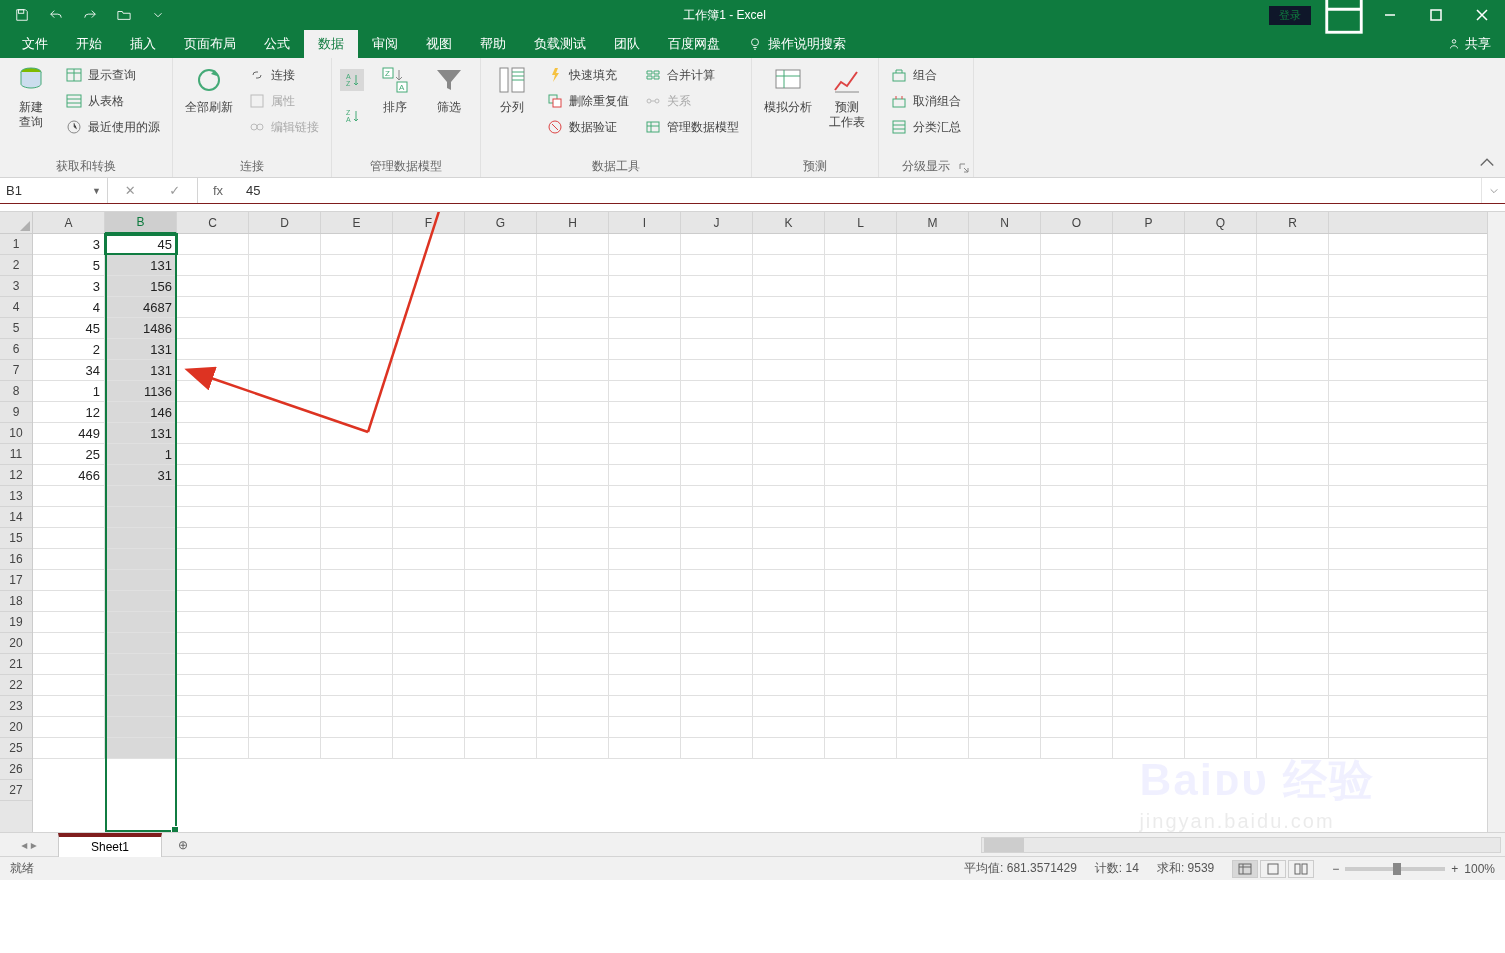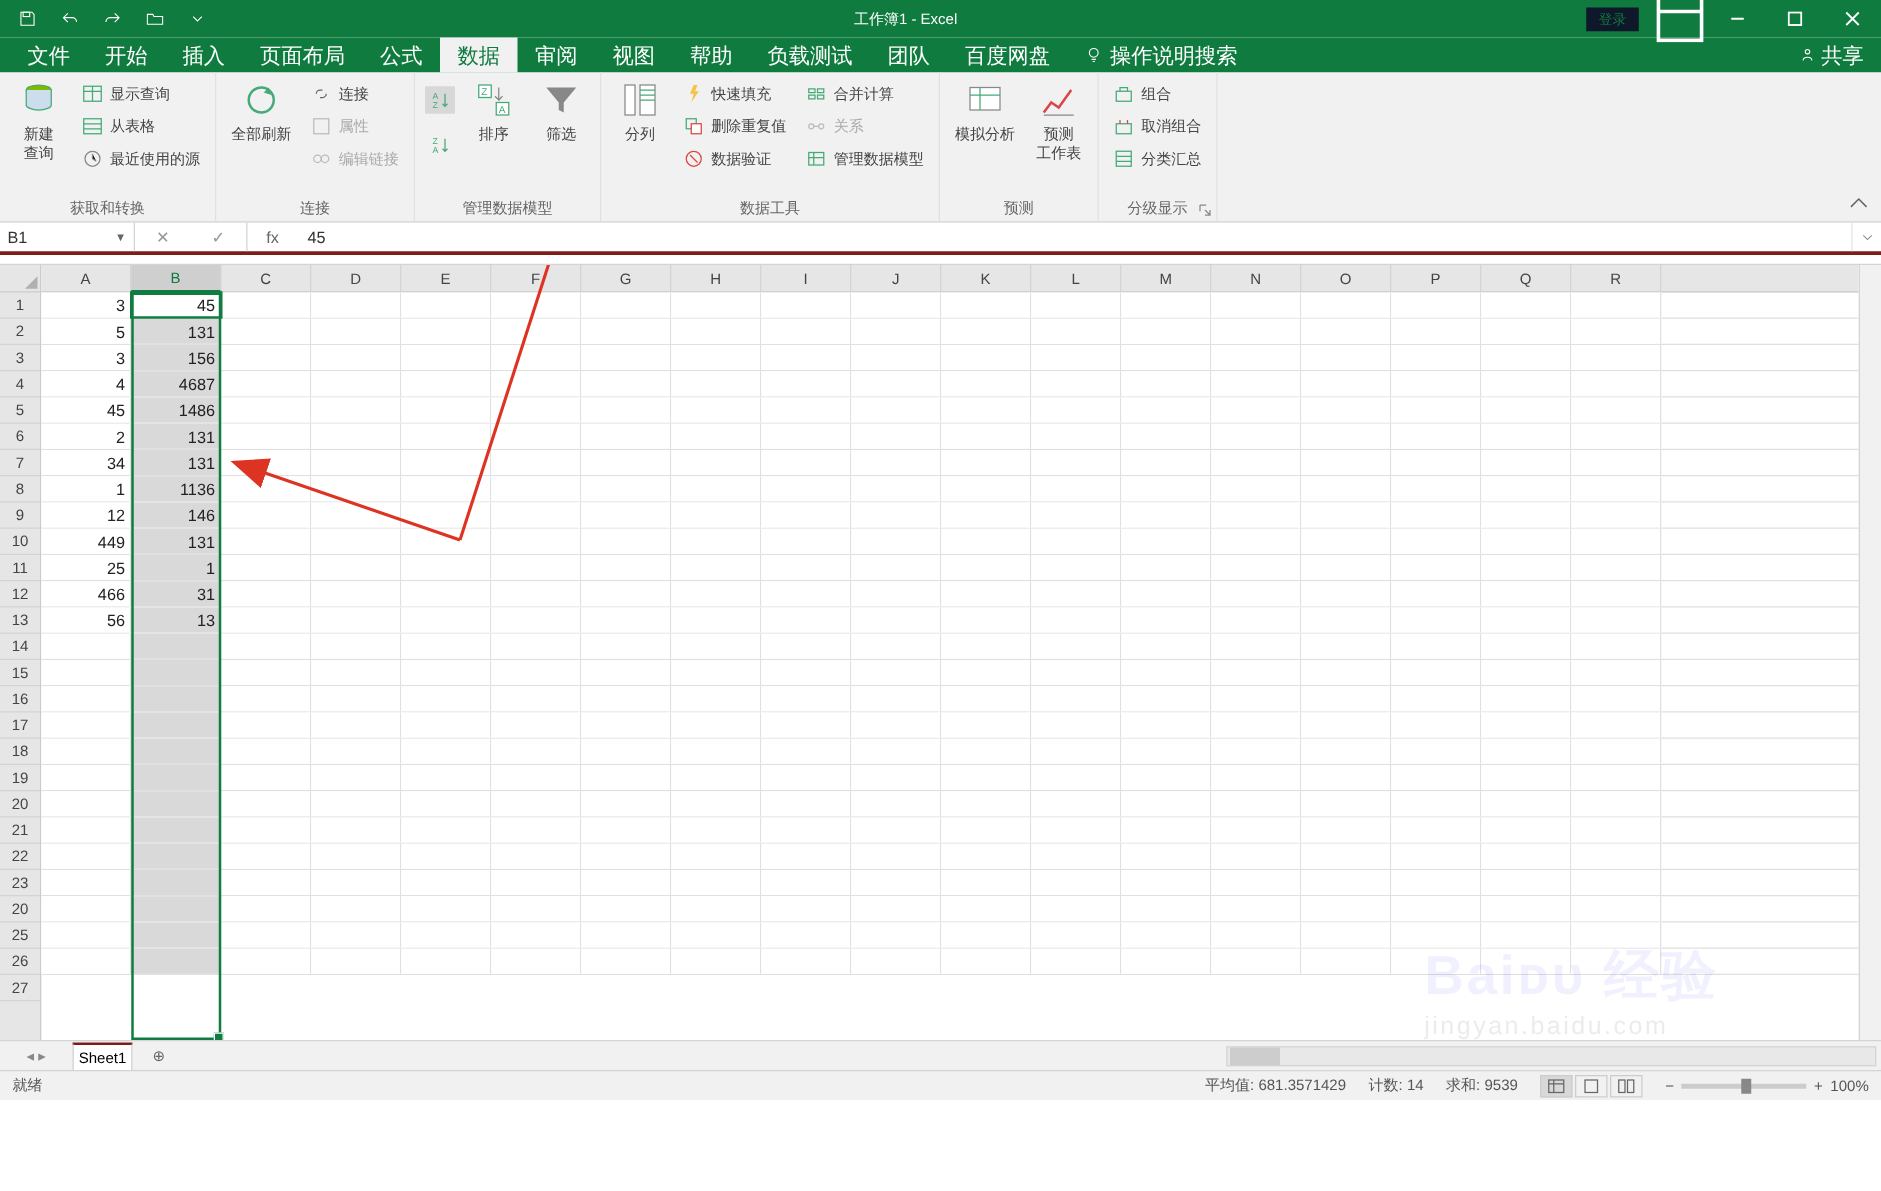--- a/index.html
+++ b/index.html
@@ -11,21 +11,21 @@
 .titlebar .qat .qat-btn { width: 28px; height: 28px; display: flex; align-items: center; justify-content: center; color: #fff; }
 .titlebar .qat .qat-btn svg { width: 14px; height: 14px; fill: #fff; }
 .titlebar .title { flex: 1; text-align: center; }
 .titlebar .win-controls { display: flex; align-items: center; gap: 0; }
 .titlebar .win-btn { width: 46px; height: 30px; display: flex; align-items: center; justify-content: center; }
 .titlebar .login-btn { background: #0f172a; color: #0f7b3f; padding: 2px 10px; font-size: 11px; margin-right: 10px; }
 .titlebar .win-btn svg { width: 12px; height: 12px; stroke: #fff; fill: none; stroke-width: 1.5; }
 .titlebar .ribbon-opts { width: 46px; height: 30px; display: flex; align-items: center; justify-content: center; }
 
 
-.tabs { height: 28px; background: #0f7b3f; display: flex; align-items: stretch; padding-left: 8px; color: #fff; font-size: 17px; }
+.tabs { height: 28px; background: #0f7b3f; display: flex; align-items: stretch; padding-left: 8px; color: #fff; font-size: 13px; }
 .tabs .tab { padding: 0 14px; display: flex; align-items: center; cursor: default; }
 .tabs .tab.active { background: #f1f1f1; color: #0f7b3f; }
 .tabs .tell-me { display: flex; align-items: center; gap: 6px; padding: 0 14px; }
 .tabs .tell-me svg { width: 14px; height: 14px; fill: none; stroke: #fff; }
 .tabs .spacer { flex: 1; }
 .tabs .share { padding: 0 14px; display: flex; align-items: center; gap: 4px; }
 
 
 .ribbon { height: 120px; background: #f1f1f1; border-bottom: 1px solid #d4d4d4; display: flex; font-size: 12px; color: #444; position: relative; }
 .ribbon-group { border-right: 1px solid #e1e1e1; display: flex; flex-direction: column; padding: 4px 6px 2px 6px; }
@@ -35,21 +35,21 @@
 .big-btn .icon-box { width: 32px; height: 32px; display: flex; align-items: center; justify-content: center; margin-bottom: 2px; }
 .small-stack { display: flex; flex-direction: column; gap: 4px; padding: 2px 2px; }
 .small-btn { display: flex; align-items: center; gap: 6px; padding: 1px 4px; white-space: nowrap; height: 22px; }
 .small-btn .mini-icon { width: 16px; height: 16px; display: flex; align-items: center; justify-content: center; }
 .small-btn.disabled { color: #aaa; }
 .ribbon .collapse-btn { position: absolute; right: 8px; bottom: 4px; width: 20px; height: 20px; display: flex; align-items: center; justify-content: center; color: #666; }
 .launcher-icon{position:absolute;right:2px;bottom:2px;width:14px;height:14px;}
 .ribbon-group{position:relative;}
 
 
-.formula-bar { height: 26px; border-bottom: 3px solid #7f1d1d; display: flex; align-items: stretch; font-size: 13px; color: #333; }
+.formula-bar { height: 26px; border-bottom: 1px solid #7f1d1d; display: flex; align-items: stretch; font-size: 13px; color: #333; }
 .name-box { width: 108px; border-right: 1px solid #d4d4d4; display: flex; align-items: center; padding: 0 6px; justify-content: space-between; }
 .name-box .dd { color: #666; font-size: 9px; }
 .fx-btns { width: 90px; border-right: 1px solid #d4d4d4; display: flex; align-items: center; justify-content: space-around; color: #999; }
 .fx-label { width: 40px; display: flex; align-items: center; justify-content: center; color: #666; }
 .formula-input { flex: 1; display: flex; align-items: center; padding: 0 8px; }
 .formula-bar .expand { width: 24px; display: flex; align-items: center; justify-content: center; color: #888; border-left: 1px solid #e4e4e4; }
 .formula-gap{height:8px;border-bottom:1px solid #d4d4d4;background:#fff;}
 
 
 .grid-area { position: relative; height: 620px; display: flex; }
@@ -69,21 +69,21 @@
 .sel-border { position: absolute; border: 2px solid #107c41; pointer-events: none; left: 72px; top: 0px; width: 72px; height: 598px; z-index: 3; }
 .sel-border::after{content:"";position:absolute;right:-4px;bottom:-4px;width:6px;height:6px;background:#107c41;border:1px solid #fff;}
 .vscroll{width:18px;background:#f1f1f1;border-left:1px solid #d4d4d4;}
 
 
 .arrow-svg { position: absolute; pointer-events: none; z-index: 10; }
 
 
 .sheet-tabs { height: 24px; border-top: 1px solid #d4d4d4; background: #f1f1f1; display: flex; align-items: center; font-size: 12px; }
 .sheet-tabs .nav-arrows { width: 58px; display: flex; align-items: center; justify-content: center; gap: 8px; color: #888; }
-.sheet-tabs .sheet-tab { background: #fff; border: 1px solid #ccc; border-bottom: none; padding: 3px 4px; border-top:2px solid #7f1d1d; }
+.sheet-tabs .sheet-tab { background: #fff; border: 1px solid #ccc; border-bottom: none; padding: 3px 32px; border-top:4px solid #7f1d1d; }
 .sheet-tabs .add-sheet { width: 26px; height: 22px; display: flex; align-items: center; justify-content: center; color: #666; margin-left: 8px; }
 .sheet-tabs .hscroll { flex: 1; display:flex; justify-content:flex-end; align-items:center; padding-right:4px;}
 .sheet-tabs .hscroll .track{width:520px;height:16px;background:#e8e8e8;border:1px solid #d4d4d4;display:flex;align-items:center;}
 .sheet-tabs .hscroll .thumb{width:40px;height:14px;background:#cdcdcd;margin-left:2px;}
 
 
 .status-bar { height: 24px; background: #f1f1f1; border-top: 1px solid #d4d4d4; display: flex; align-items: center; font-size: 12px; color: #555; padding: 0 10px; gap: 18px; }
 .status-bar .spacer { flex: 1; }
 .status-bar .view-btns { display: flex; gap: 2px; }
 .status-bar .view-btn { width: 26px; height: 18px; border: 1px solid #ccc; display: flex; align-items: center; justify-content: center; }
@@ -776,40 +776,20 @@
           <div class="cell"></div>
           <div class="cell"></div>
           <div class="cell"></div>
           <div class="cell"></div>
           <div class="cell"></div>
           <div class="cell"></div>
           <div class="cell"></div>
           <div class="cell"></div>
         </div>
         <div class="cell-row">
-          <div class="cell">56</div>
-          <div class="cell selcol">13</div>
-          <div class="cell"></div>
-          <div class="cell"></div>
-          <div class="cell"></div>
-          <div class="cell"></div>
-          <div class="cell"></div>
-          <div class="cell"></div>
-          <div class="cell"></div>
-          <div class="cell"></div>
-          <div class="cell"></div>
-          <div class="cell"></div>
-          <div class="cell"></div>
-          <div class="cell"></div>
-          <div class="cell"></div>
-          <div class="cell"></div>
-          <div class="cell"></div>
-          <div class="cell"></div>
-        </div>
-        <div class="cell-row">
           <div class="cell"></div>
           <div class="cell selcol"></div>
           <div class="cell"></div>
           <div class="cell"></div>
           <div class="cell"></div>
           <div class="cell"></div>
           <div class="cell"></div>
           <div class="cell"></div>
           <div class="cell"></div>
           <div class="cell"></div>

